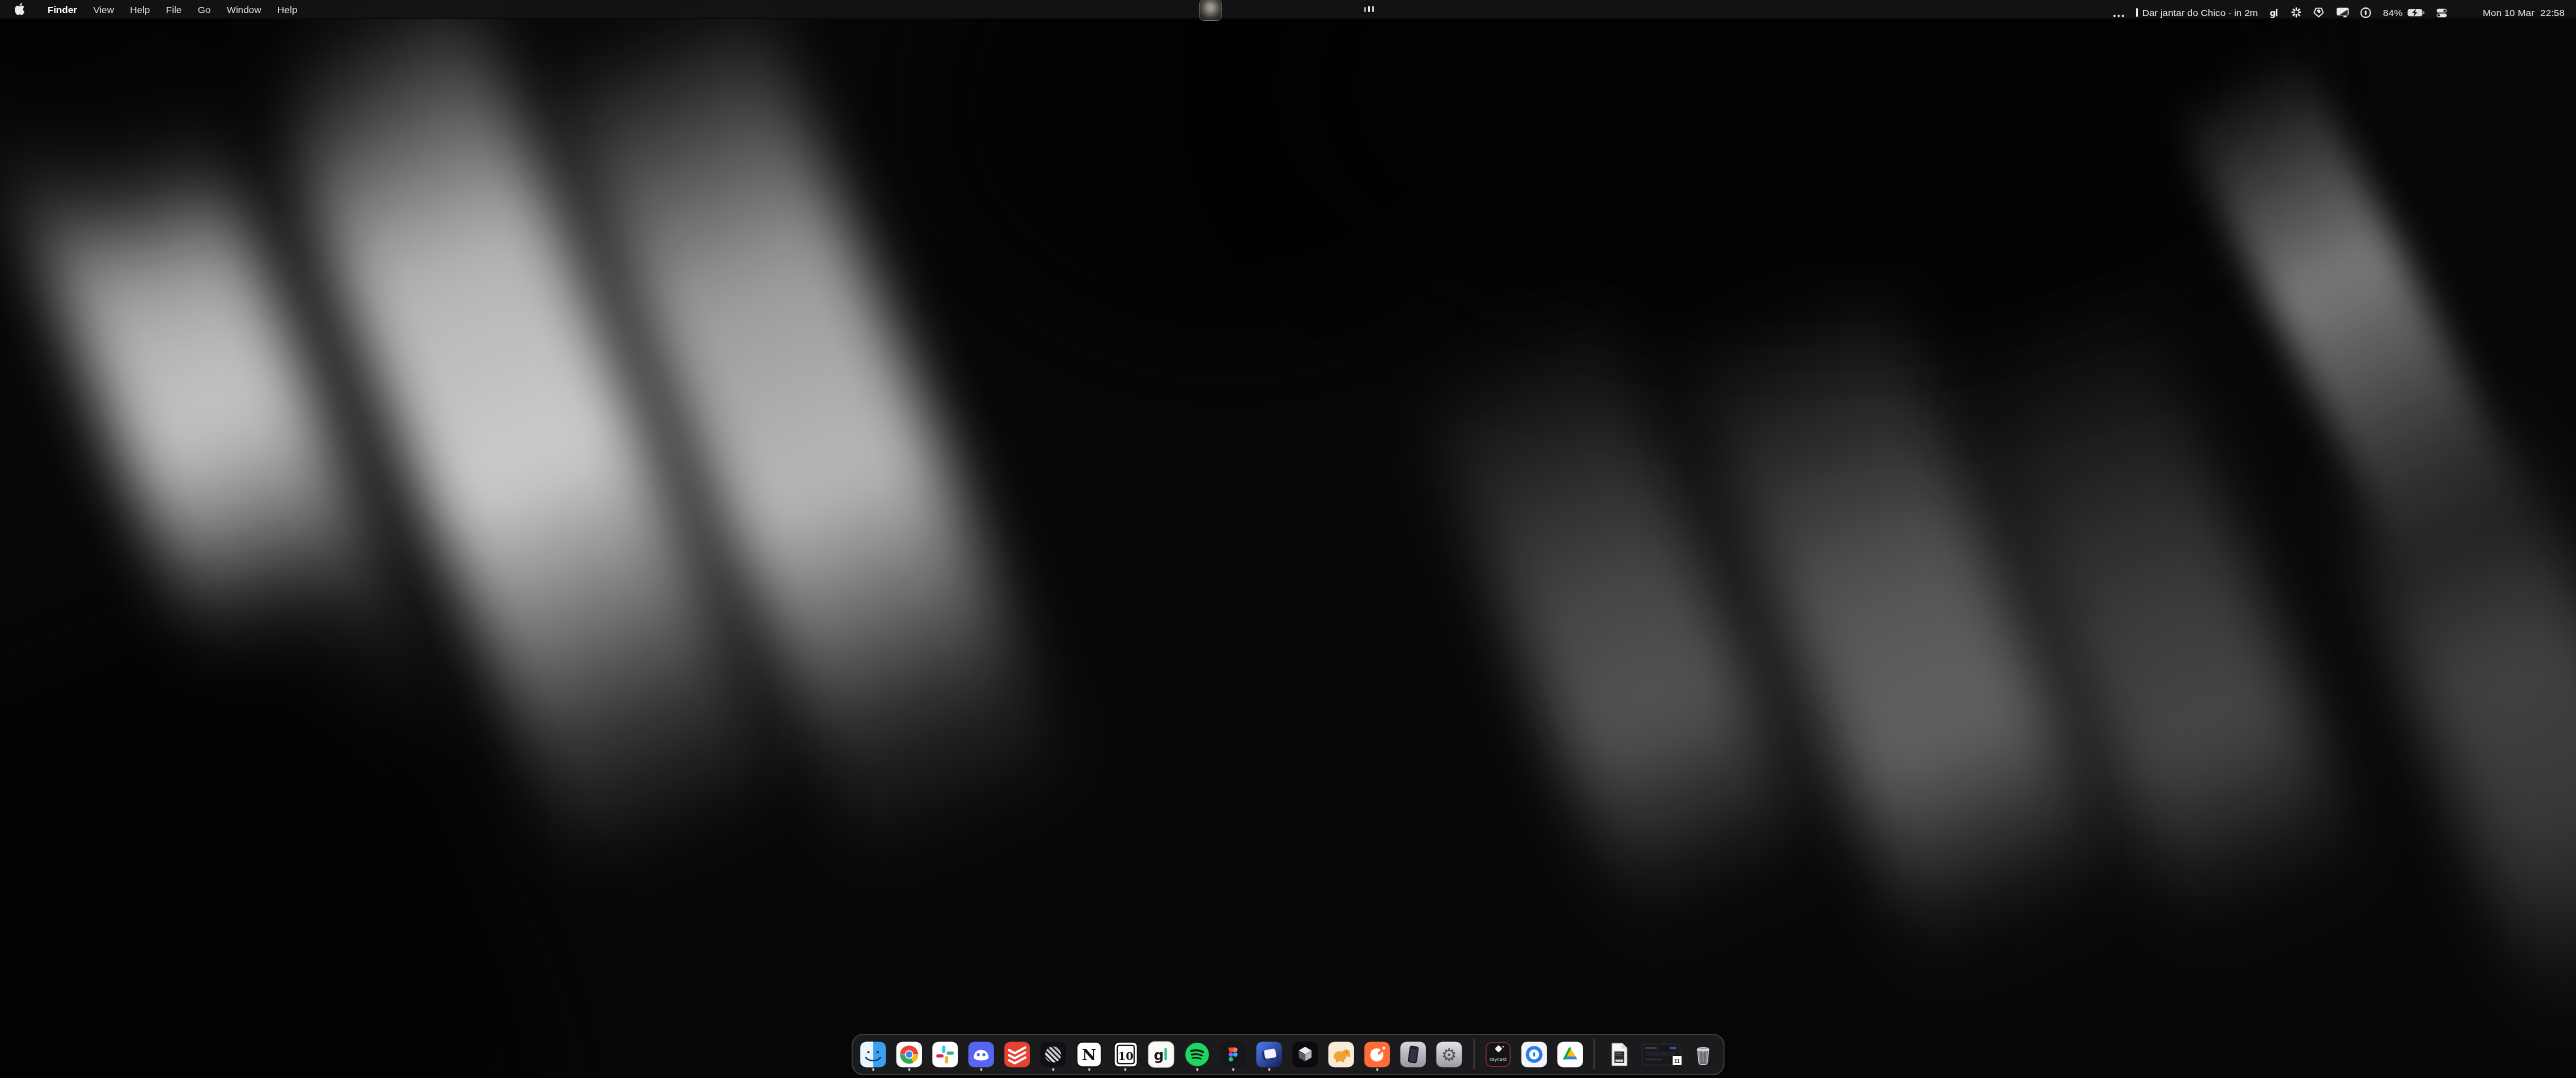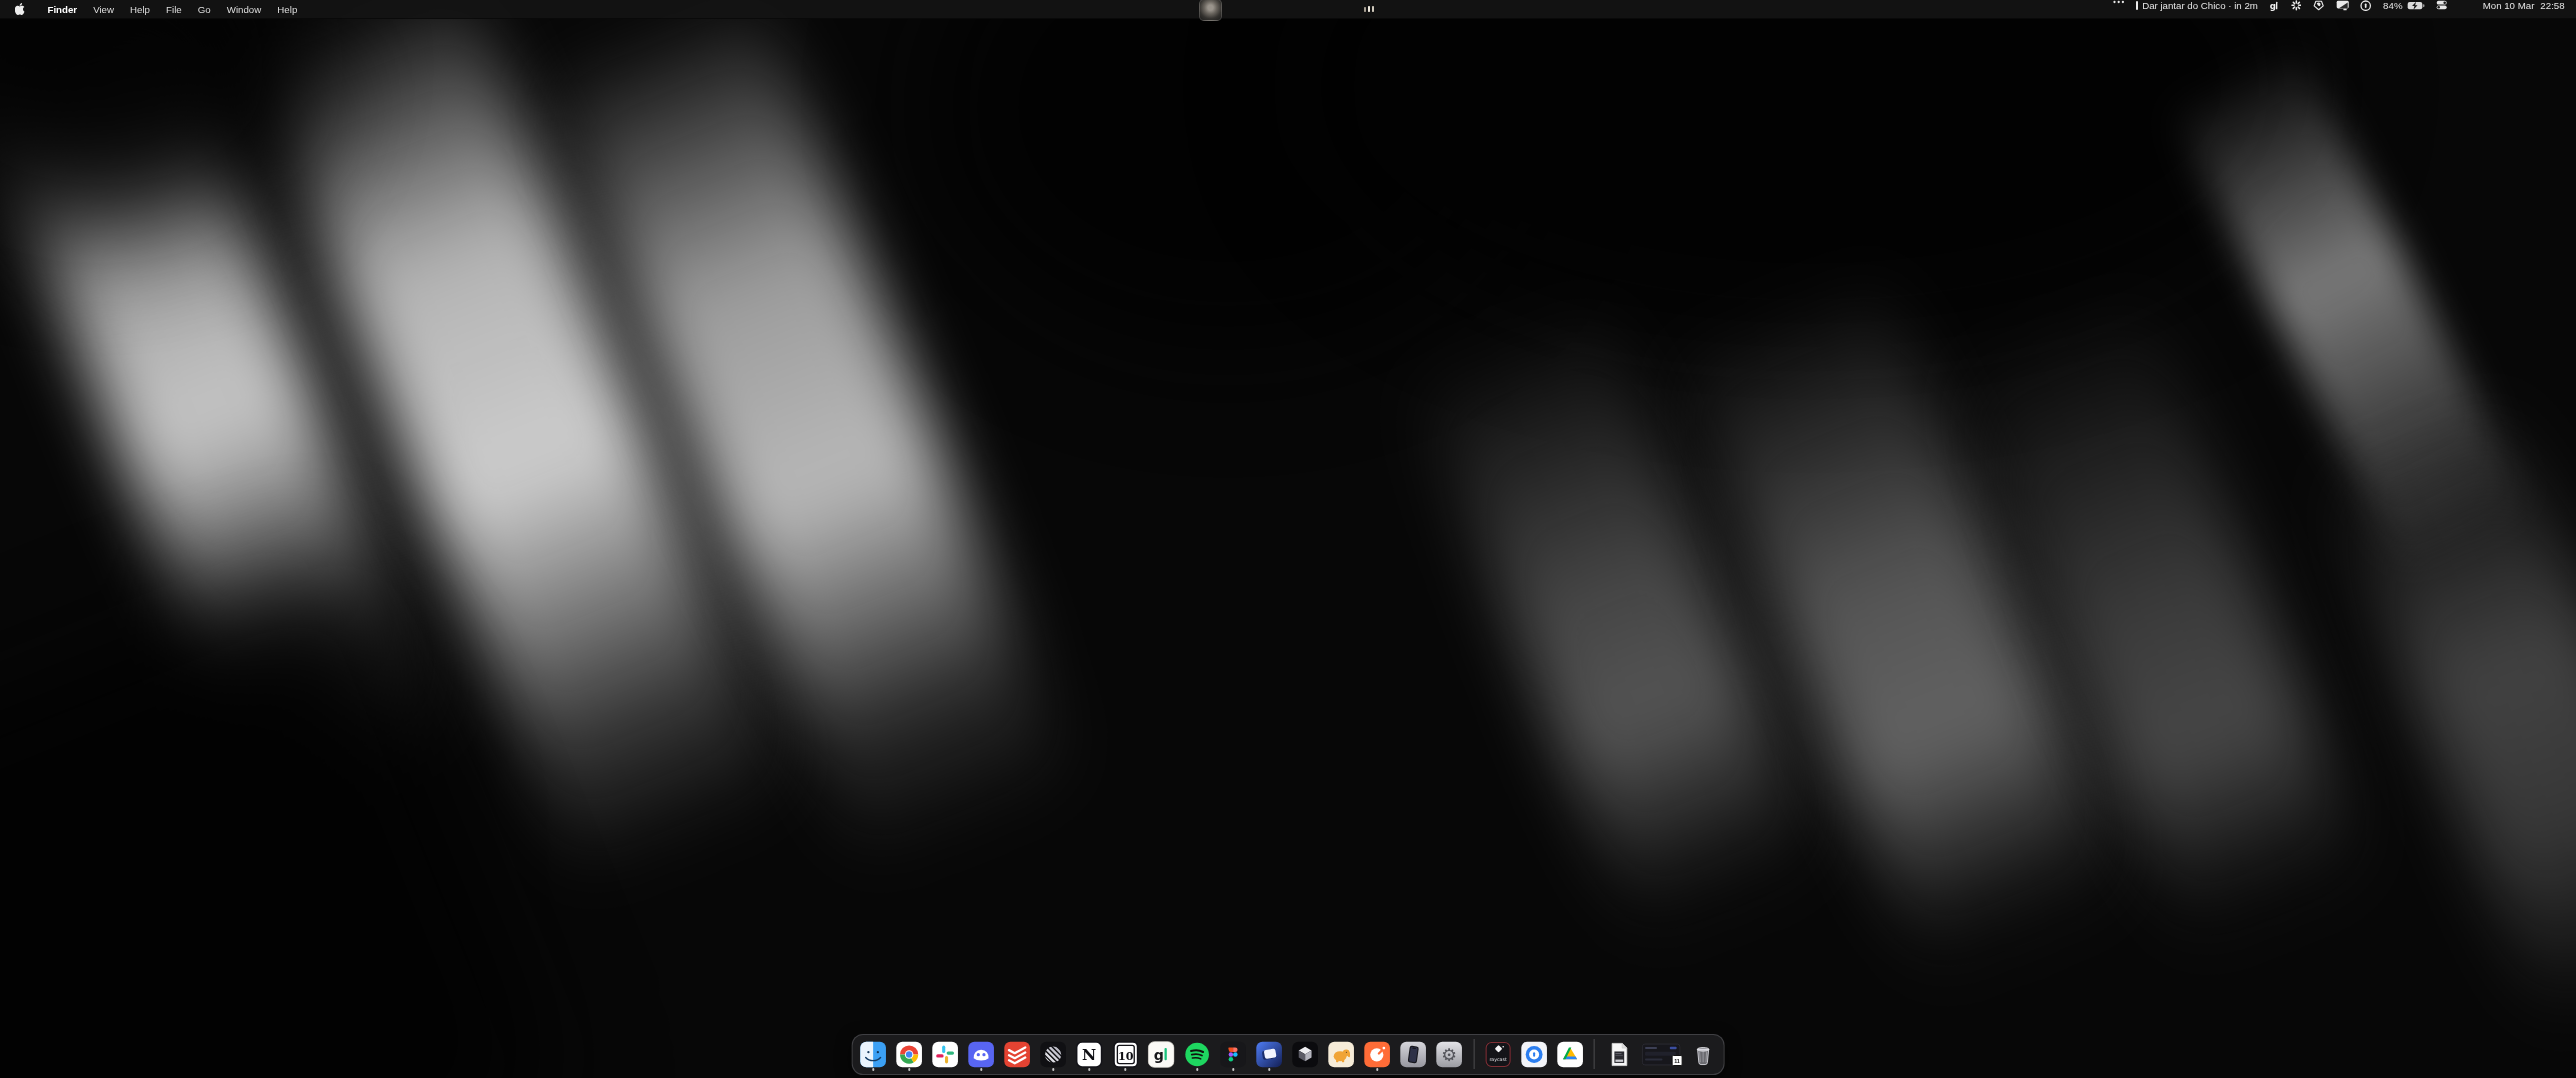--- a/index.html
+++ b/index.html
@@ -29,21 +29,21 @@
   .s3{left:926px;top:-134px;width:604px;height:483px;opacity:.9;}
   .s4{left:1308px;top:-168px;width:1006px;height:510px;opacity:.92;}
   
   .menubar{position:absolute;left:0;top:0;width:100%;height:18px;background:rgba(19,19,19,.93);
     display:flex;align-items:center;color:#e4e4e4;font-size:9.7px;z-index:20;
     border-bottom:0.7px solid rgba(0,0,0,.45);}
   .mb-left{display:flex;align-items:center;padding-left:11.4px;gap:1.3px;}
   .apple{display:flex;align-items:center;margin-right:9.4px;padding:0 4px;}
   .menu-item{padding:0 7.4px;white-space:nowrap;color:#dedede;}
   .menu-item.active{font-weight:bold;color:#ffffff;}
-  .mb-right{position:absolute;right:0;top:0;height:18px;display:flex;align-items:flex-start;gap:11.4px;padding-right:11.4px;}
+  .mb-right{position:absolute;right:0;top:0;height:18px;display:flex;align-items:flex-end;gap:11.4px;padding-right:11.4px;}
   .st{display:flex;align-items:center;gap:4px;white-space:nowrap;}
   .event-bar{width:2px;height:9.4px;border-radius:1px;background:#ececec;}
   .clock{display:flex;gap:6px;padding-left:24px;}
   .notch-avatar{position:absolute;left:1199px;top:-0.7px;width:21px;height:19.5px;border-radius:4.7px;
     border:0.7px solid rgba(255,255,255,.14);
     background:radial-gradient(circle at 50% 38%,#9a948c 0 16%,#6b665f 38%,#34322f 68%,#1c1b1a 100%);}
   .notch-meter{position:absolute;left:1364px;top:6px;display:flex;gap:1.7px;align-items:flex-end;}
   .notch-meter i{display:block;width:2.3px;border-radius:0.7px;}
   
   .dock{position:absolute;left:50%;transform:translateX(-50%);bottom:3.4px;z-index:20;}

